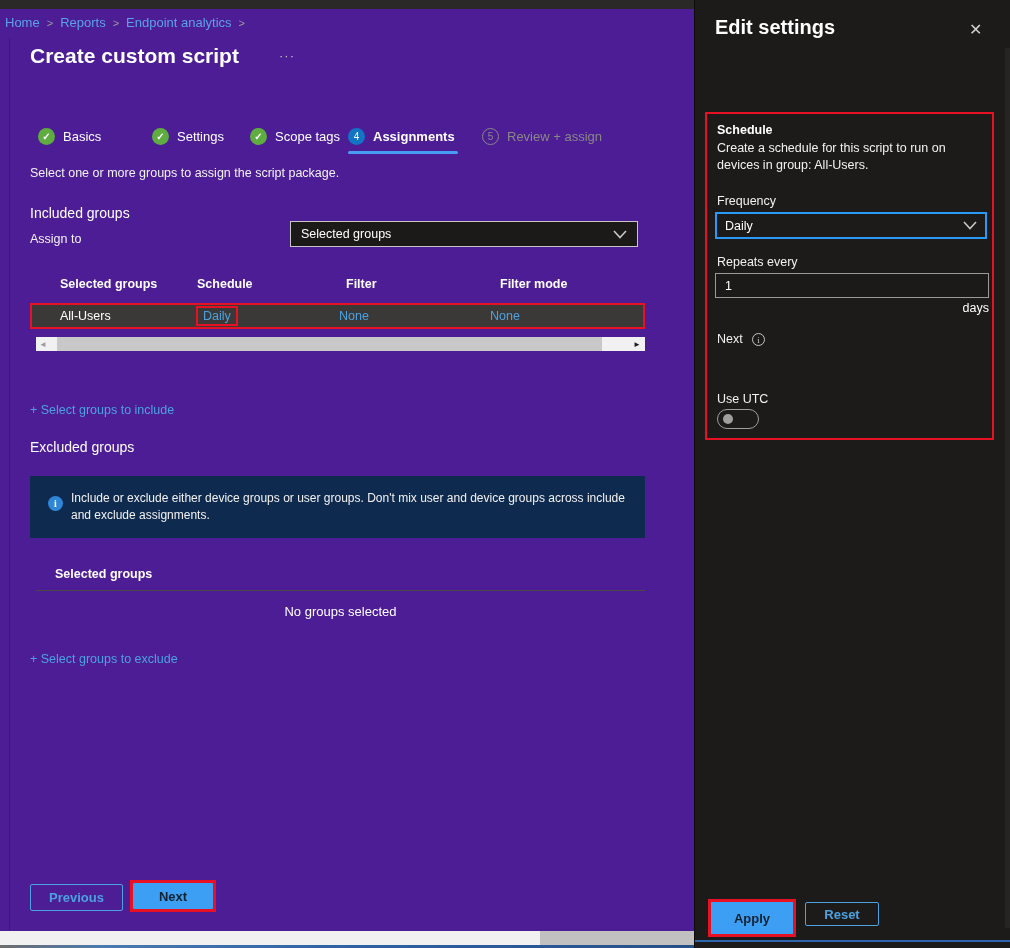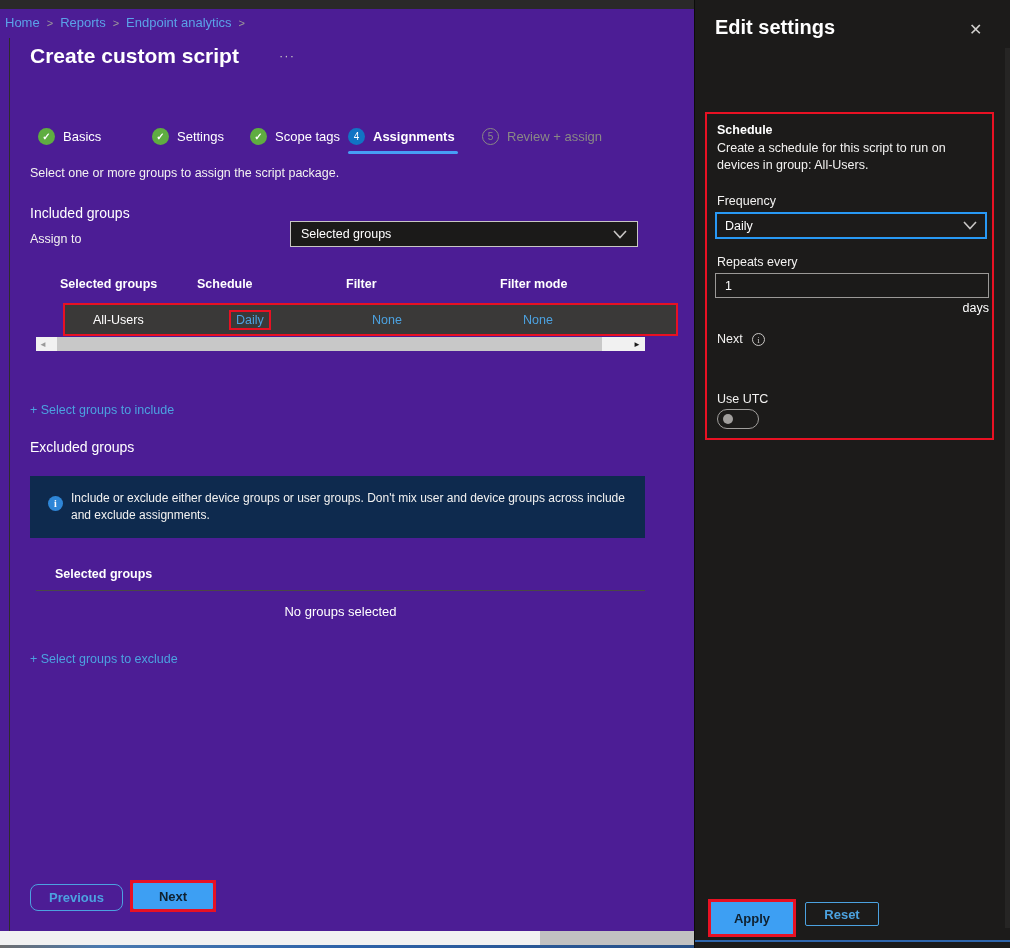--- a/index.html
+++ b/index.html
@@ -37,21 +37,21 @@
   #wizard-desc { left:30px; top:166px; font-size:12.5px; color:#f3f2f1; }
   #included-heading { left:30px; top:205px; font-size:14px; color:#ffffff;text-align:right; }
   #assign-to-label { left:30px; top:232px; font-size:12.5px; }
 
   #assign-dropdown { left:290px; top:221px; width:348px; height:26px; border:1px solid #c8c6c4; display:flex; align-items:center; justify-content:space-between; padding:0 10px; cursor:pointer; background:#1b1a19; }
   #assign-dropdown span { font-size:12.5px; color:#ffffff; }
 
   .th { position:absolute; top:277px; font-size:12.5px; font-weight:bold; color:#ffffff; }
   #tbl-h1 { left:60px; } #tbl-h2 { left:197px; } #tbl-h3 { left:346px; } #tbl-h4 { left:500px; }
 
-  #group-row { left:30px; top:303px; width:615px; height:33px; background:#3a3938; border:2px solid #e81123; display:block; cursor:pointer;margin-left:33px; }
+  #group-row { left:30px; top:303px; width:615px; height:26px; background:#3a3938; border:2px solid #e81123; display:block; cursor:pointer; }
   .cell { position:absolute; top:50%; transform:translateY(-50%); font-size:12.5px; }
   #cell-group { left:28px; color:#ffffff; }
   #cell-schedule { left:164px; border:2px solid #e81123; padding:1px 5px; color:#4ca2e0; cursor:pointer; }
   #cell-filter { left:300px; width:44px; text-align:center; color:#4ca2e0; cursor:pointer; }
   #cell-mode { left:450px; width:46px; text-align:center; color:#4ca2e0; cursor:pointer; }
 
   #tbl-scroll { left:36px; top:337px; width:609px; height:14px; background:#f1f1f1; }
   #tbl-thumb { left:21px; top:0; width:545px; height:14px; background:#c8c8c8; }
   .sb-arrow { position:absolute; top:0; height:14px; display:flex; align-items:center; font-size:8px; }
   #tbl-arrow-left { left:3px; color:#9a9a9a; }
@@ -62,21 +62,21 @@
 
   #info-box { left:30px; top:476px; width:615px; height:62px; background:#0e2a4e; }
   #info-icon { position:absolute; left:18px; top:20px; width:15px; height:15px; border-radius:50%; background:#2f86d7; color:#fff; font-size:10px; font-weight:bold; display:flex; align-items:center; justify-content:center; font-family:"Liberation Serif", serif; }
   #info-text { position:absolute; left:41px; top:14px; width:558px; font-size:12px; line-height:17px; color:#f3f2f1; }
 
   #excluded-table-header { left:55px; top:567px; font-size:12.5px; font-weight:bold; color:#ffffff; }
   #excluded-divider { left:36px; top:590px; width:609px; height:1px; background:#4a4846; }
   #no-groups { left:36px; top:604px; width:609px; text-align:center; font-size:13px; color:#ffffff; }
   #exclude-link { left:30px; top:652px; font-size:12.5px; color:#4ca2e0; cursor:pointer; }
 
-  #prev-btn { left:30px; top:884px; width:93px; height:27px; border:1px solid #4ca2e0; border-radius:8px; color:#4ca2e0; font-size:13px; font-weight:bold; display:flex; align-items:center; justify-content:center; background:transparent; cursor:pointer; }
+  #prev-btn { left:30px; top:884px; width:93px; height:27px; border:1px solid #4ca2e0; border-radius:2px; color:#4ca2e0; font-size:13px; font-weight:bold; display:flex; align-items:center; justify-content:center; background:transparent; cursor:pointer; }
   #next-wrap { left:130px; top:880px; border:3px solid #e81123; cursor:pointer; }
   #next-btn { width:80px; height:26px; background:#3d9ff3; color:#10212f; font-size:13px; font-weight:bold; display:flex; align-items:center; justify-content:center; border-radius:1px; }
 
   #bottom-scrollbar { left:0; top:931px; width:694px; height:14px; background:#f1f1f1; }
   #bottom-thumb { position:absolute; left:540px; top:0; width:154px; height:14px; background:#c1c1c1; }
   #bottom-edge { left:0; top:945px; width:1010px; height:3px; background:linear-gradient(90deg,#6e6e6e 0%,#4a7ab0 10%,#2d62a8 35%,#274f86 69%,#1d3a61 100%); }
 
   
   #panel { left:694px; top:0; width:316px; height:948px; background:#1c1b1a; border-left:1px solid #0c0c0b; }
   #panel > .abs { position:absolute; }

